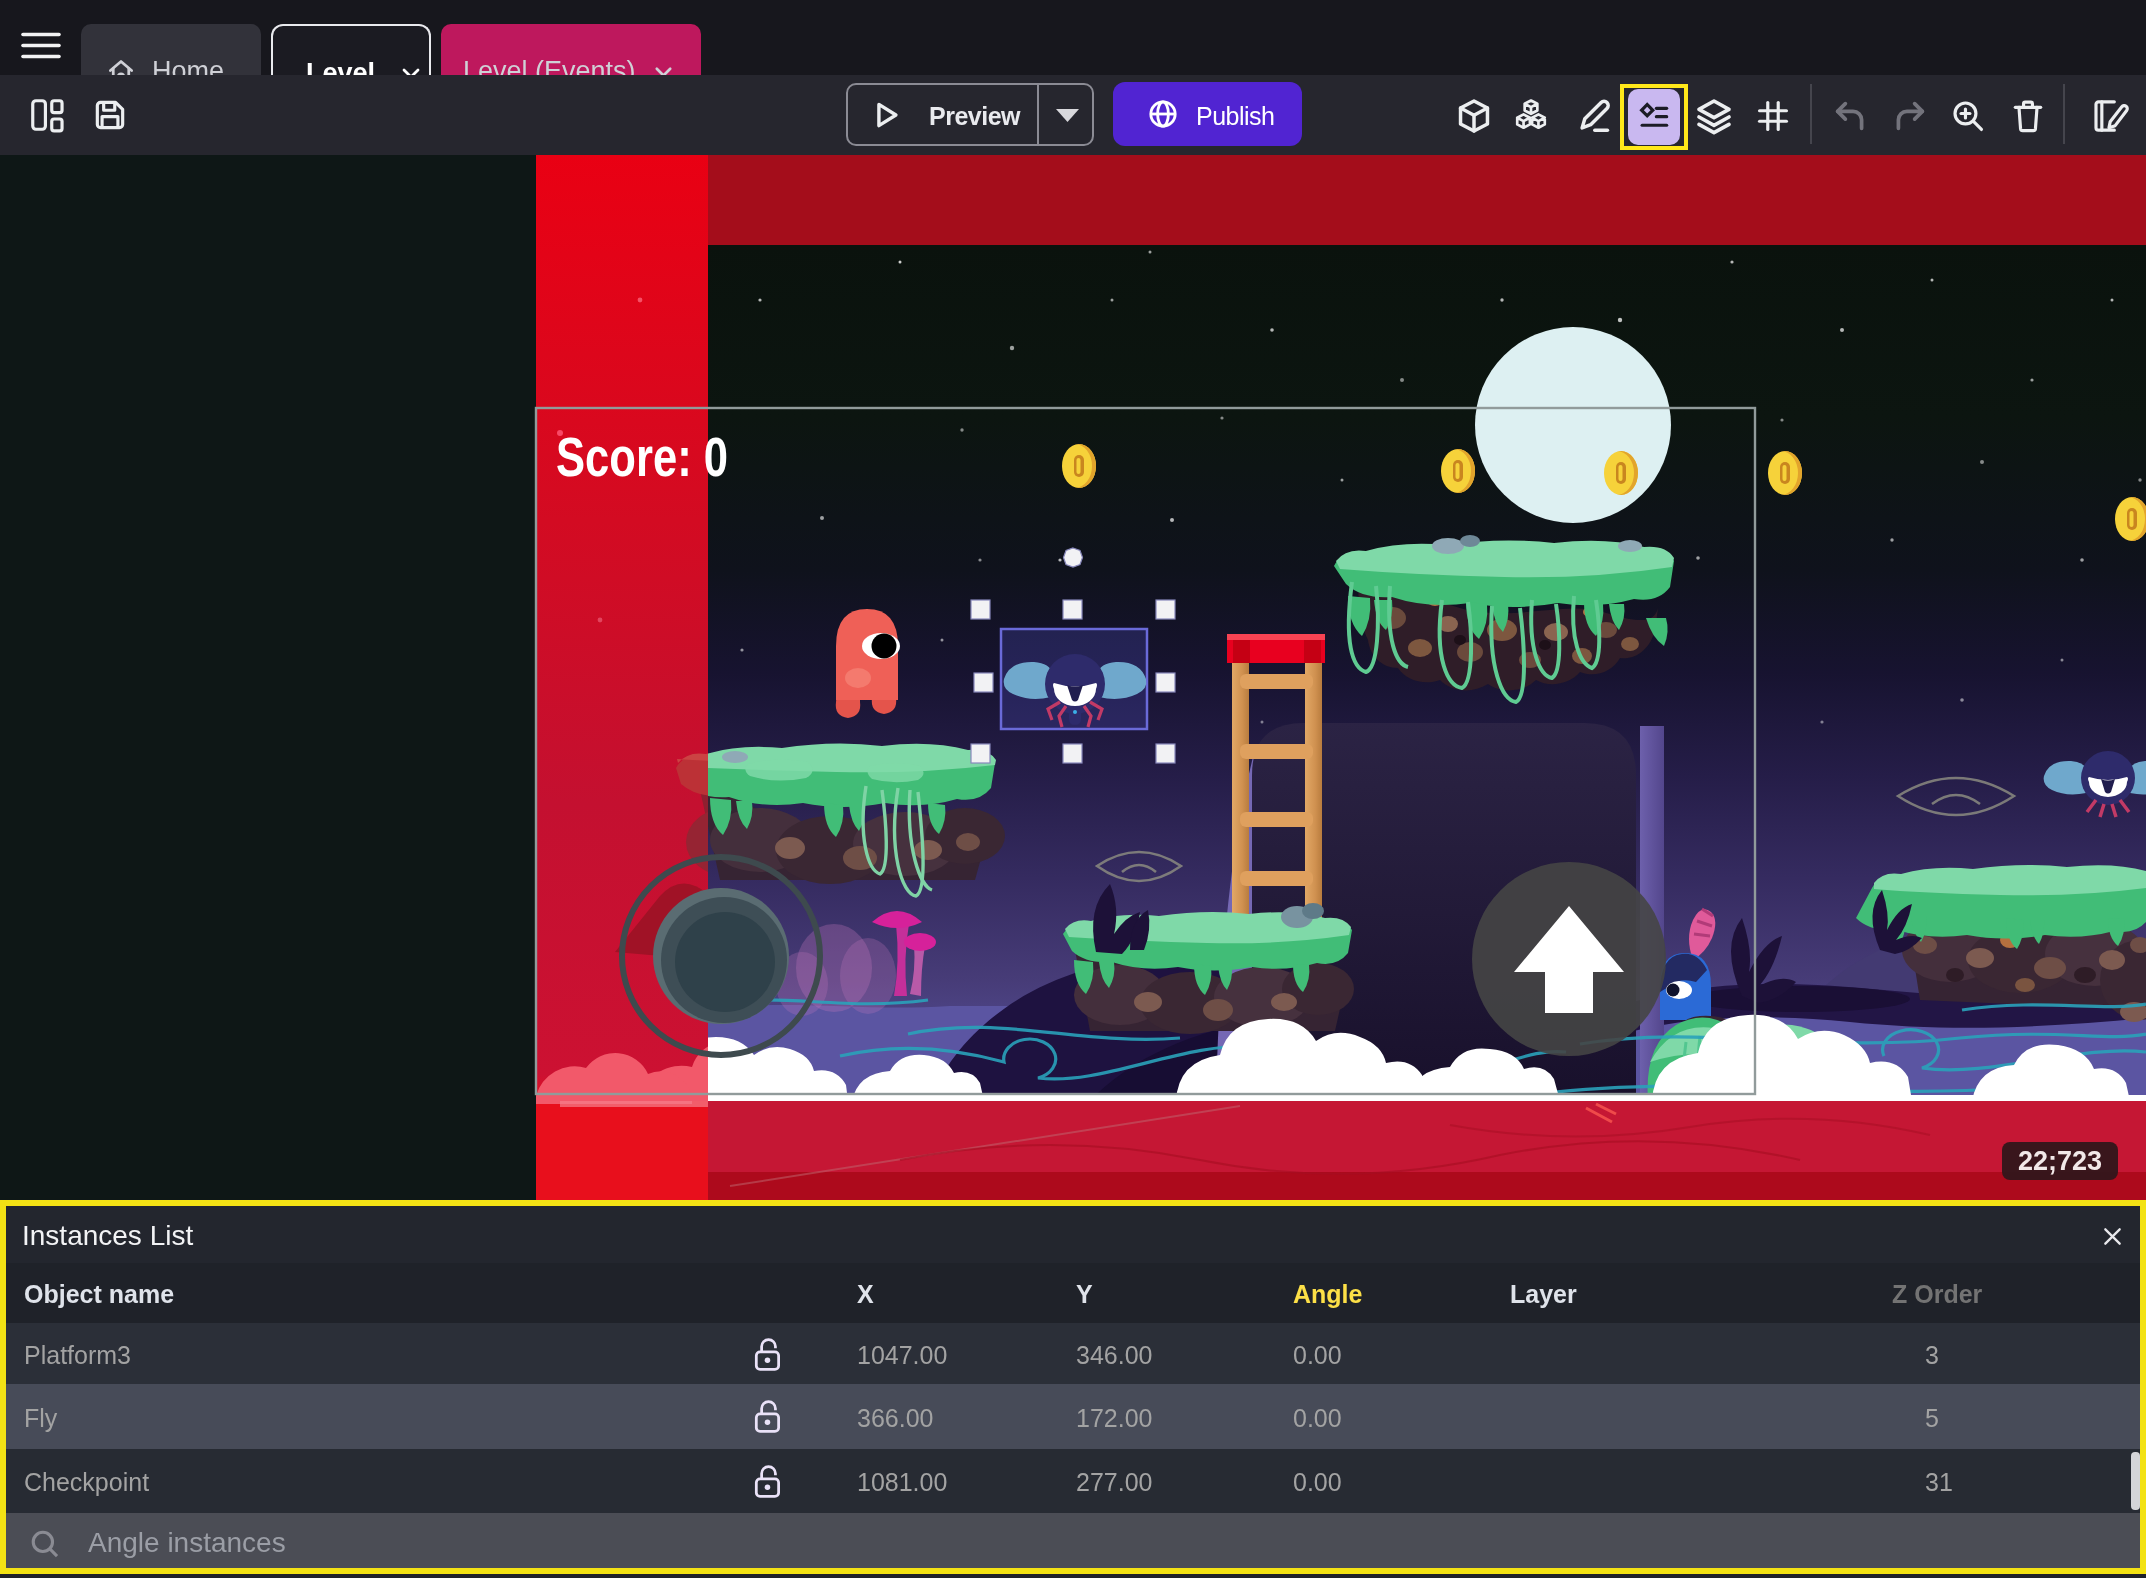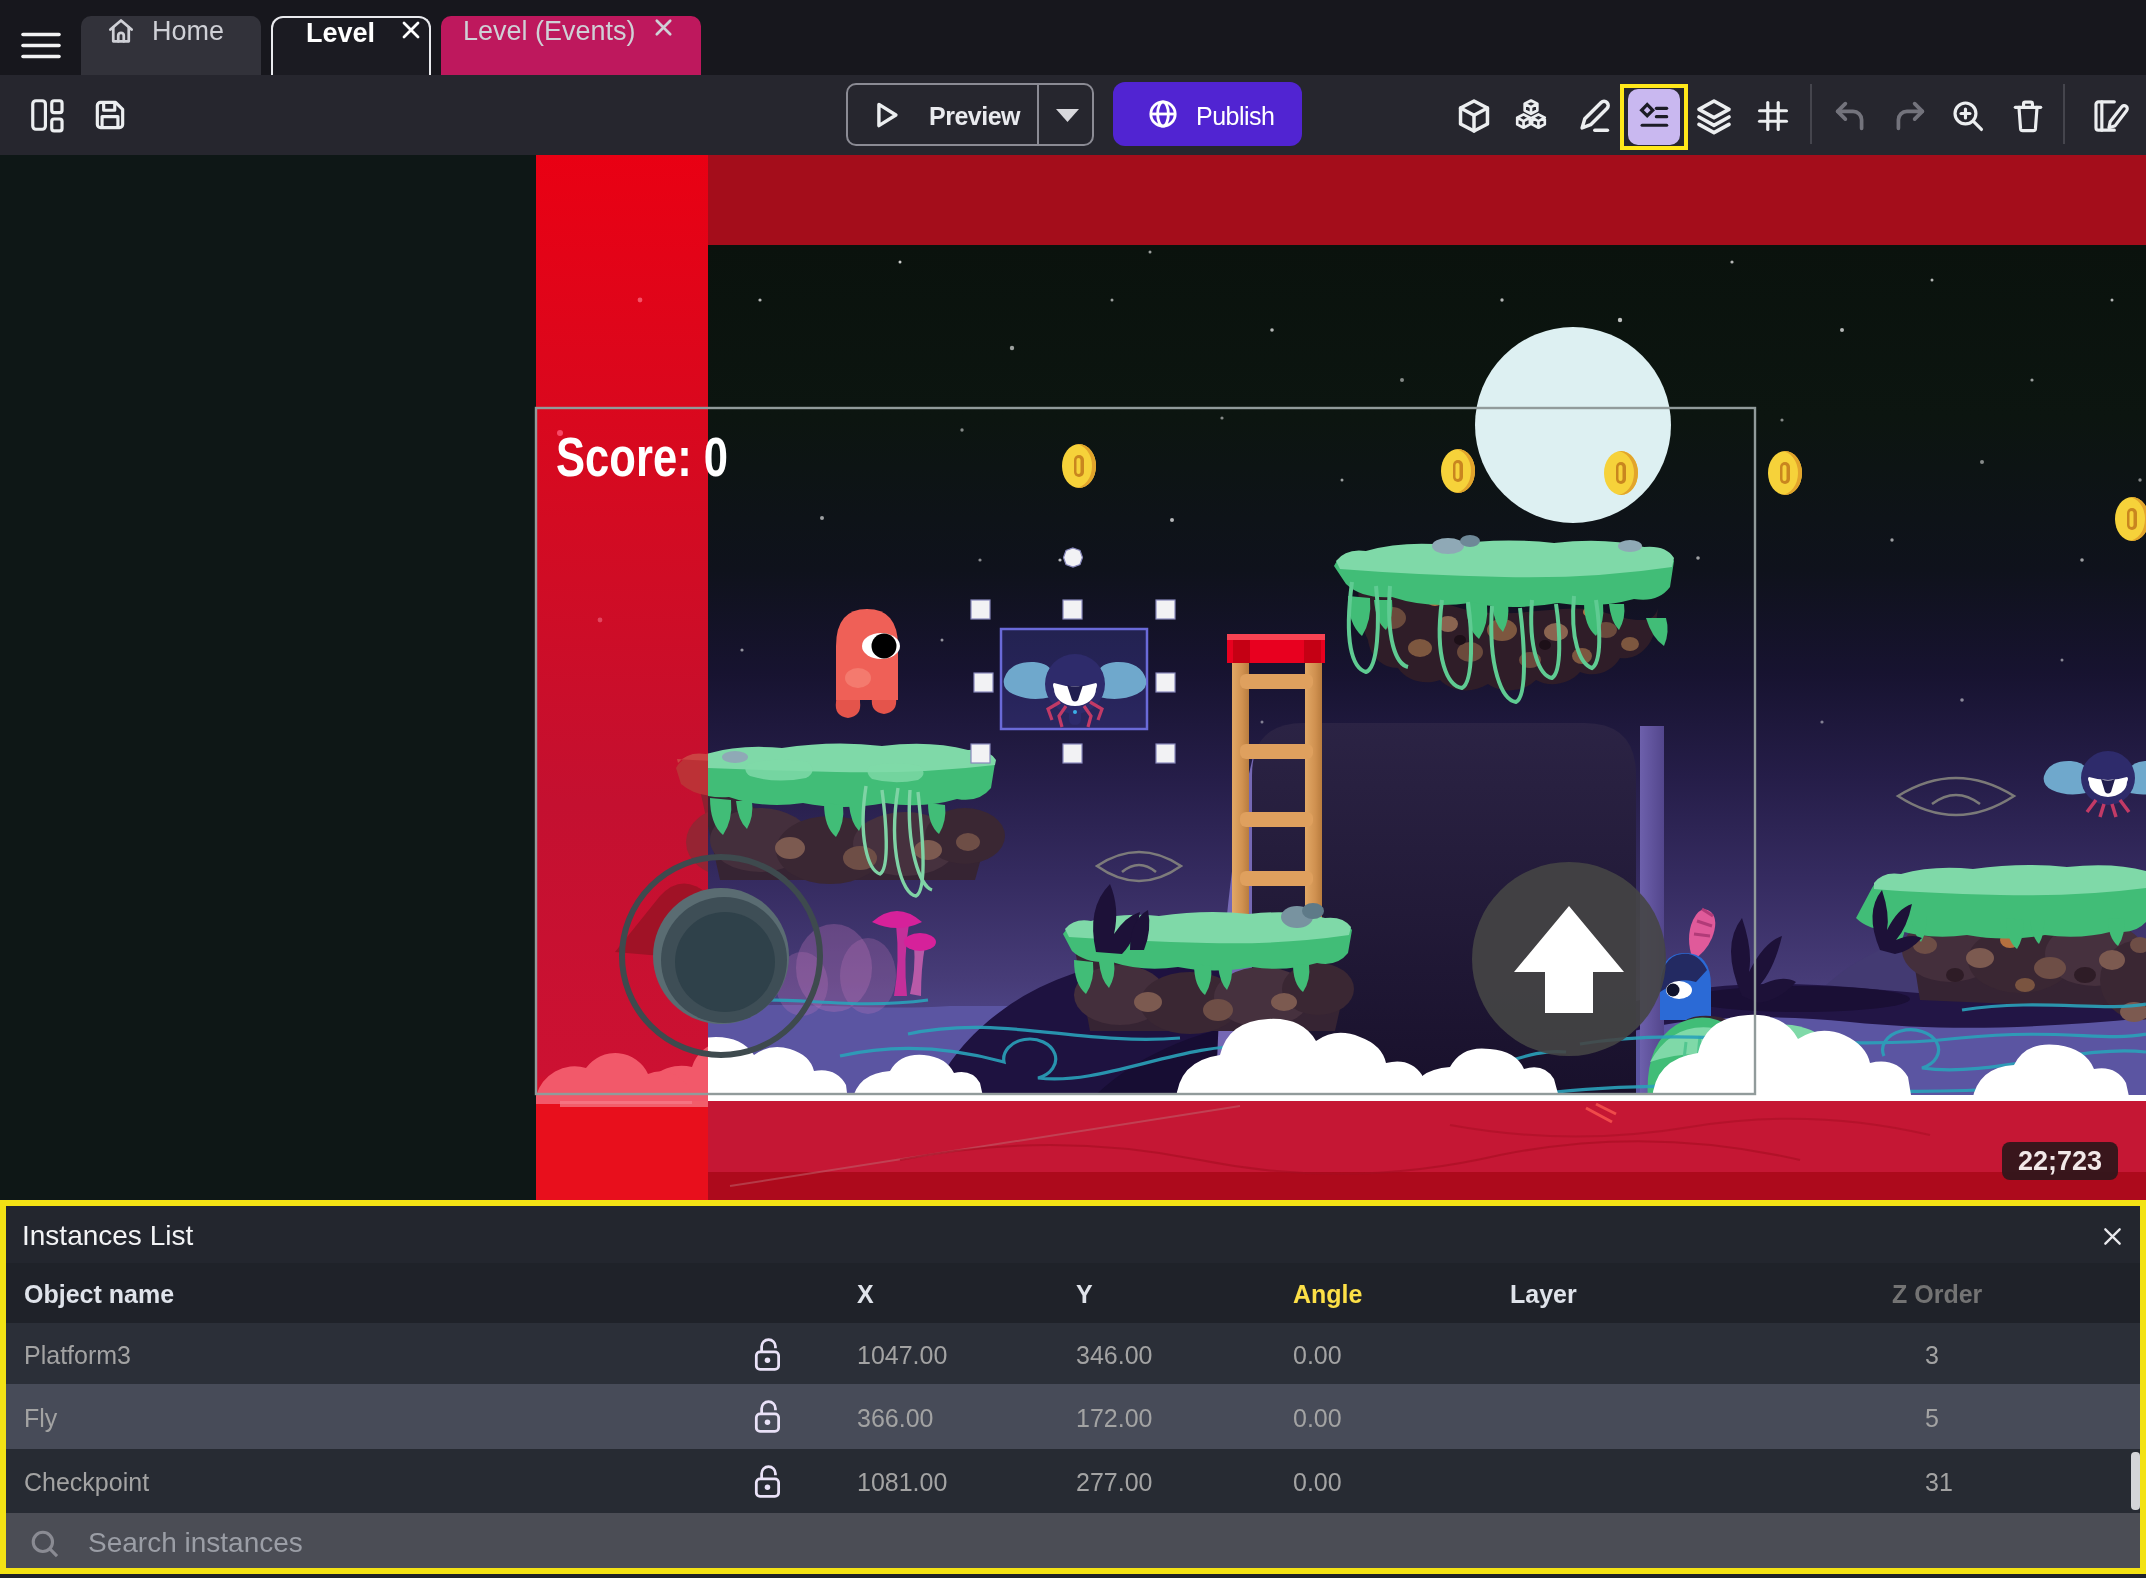--- a/index.html
+++ b/index.html
@@ -1,17 +1,17 @@
 <!DOCTYPE html>
 <html><head>
 <meta charset="utf-8">
 <style>
 html,body{margin:0;padding:0;width:2146px;height:1578px;background:#17171d;font-family:"Liberation Sans",sans-serif;overflow:hidden}
 .abs{position:absolute}
-.tab{position:absolute;top:16px;height:63px;border-radius:10px 10px 0 0;display:flex;align-items:flex-start;box-sizing:border-box;white-space:nowrap}
+.tab{position:absolute;top:24px;height:63px;border-radius:10px 10px 0 0;display:flex;align-items:flex-end;box-sizing:border-box;white-space:nowrap}
 .tabtxt{font-size:27px;color:#cfd0d6}
 .icon{stroke:#eceef0;stroke-width:2.2;fill:none;stroke-linecap:round;stroke-linejoin:round}
 .rowtxt{font-size:25px;color:#a3a3a3}
 </style>
 </head>
 <body>
 
 <div class="abs" style="left:0;top:0;width:2146px;height:75px;background:#17171d"></div>
 <svg class="abs" style="left:21px;top:32px" width="40" height="27" viewBox="0 0 40 27">
  <g stroke="#f2f2f4" stroke-width="3.6" stroke-linecap="round">
@@ -633,14 +633,14 @@
 <div class="abs rowtxt" style="left:1076px;top:1468px">277.00</div>
 <div class="abs rowtxt" style="left:1293px;top:1468px">0.00</div>
 <div class="abs rowtxt" style="left:1925px;top:1468px">31</div>
 
 <svg class="abs" style="left:28px;top:1527px" width="34" height="34" viewBox="0 0 24 24">
     <g stroke="#8a8b93" stroke-width="2.2" fill="none">
       <circle cx="10.5" cy="10.5" r="6.8"></circle>
       <line x1="15.6" y1="15.6" x2="20.5" y2="20.5"></line>
     </g>
   </svg>
-<div class="abs" style="left:88px;top:1527px;font-size:28px;color:#9b9ea6">Search instances</div>
+<div class="abs" style="left:88px;top:1527px;font-size:28px;color:#9b9ea6">Angle instances</div>
 <div class="abs" style="left:2131px;top:1452px;width:9px;height:58px;background:#d4d5d9;border-radius:4px"></div>
 
 </body></html>

